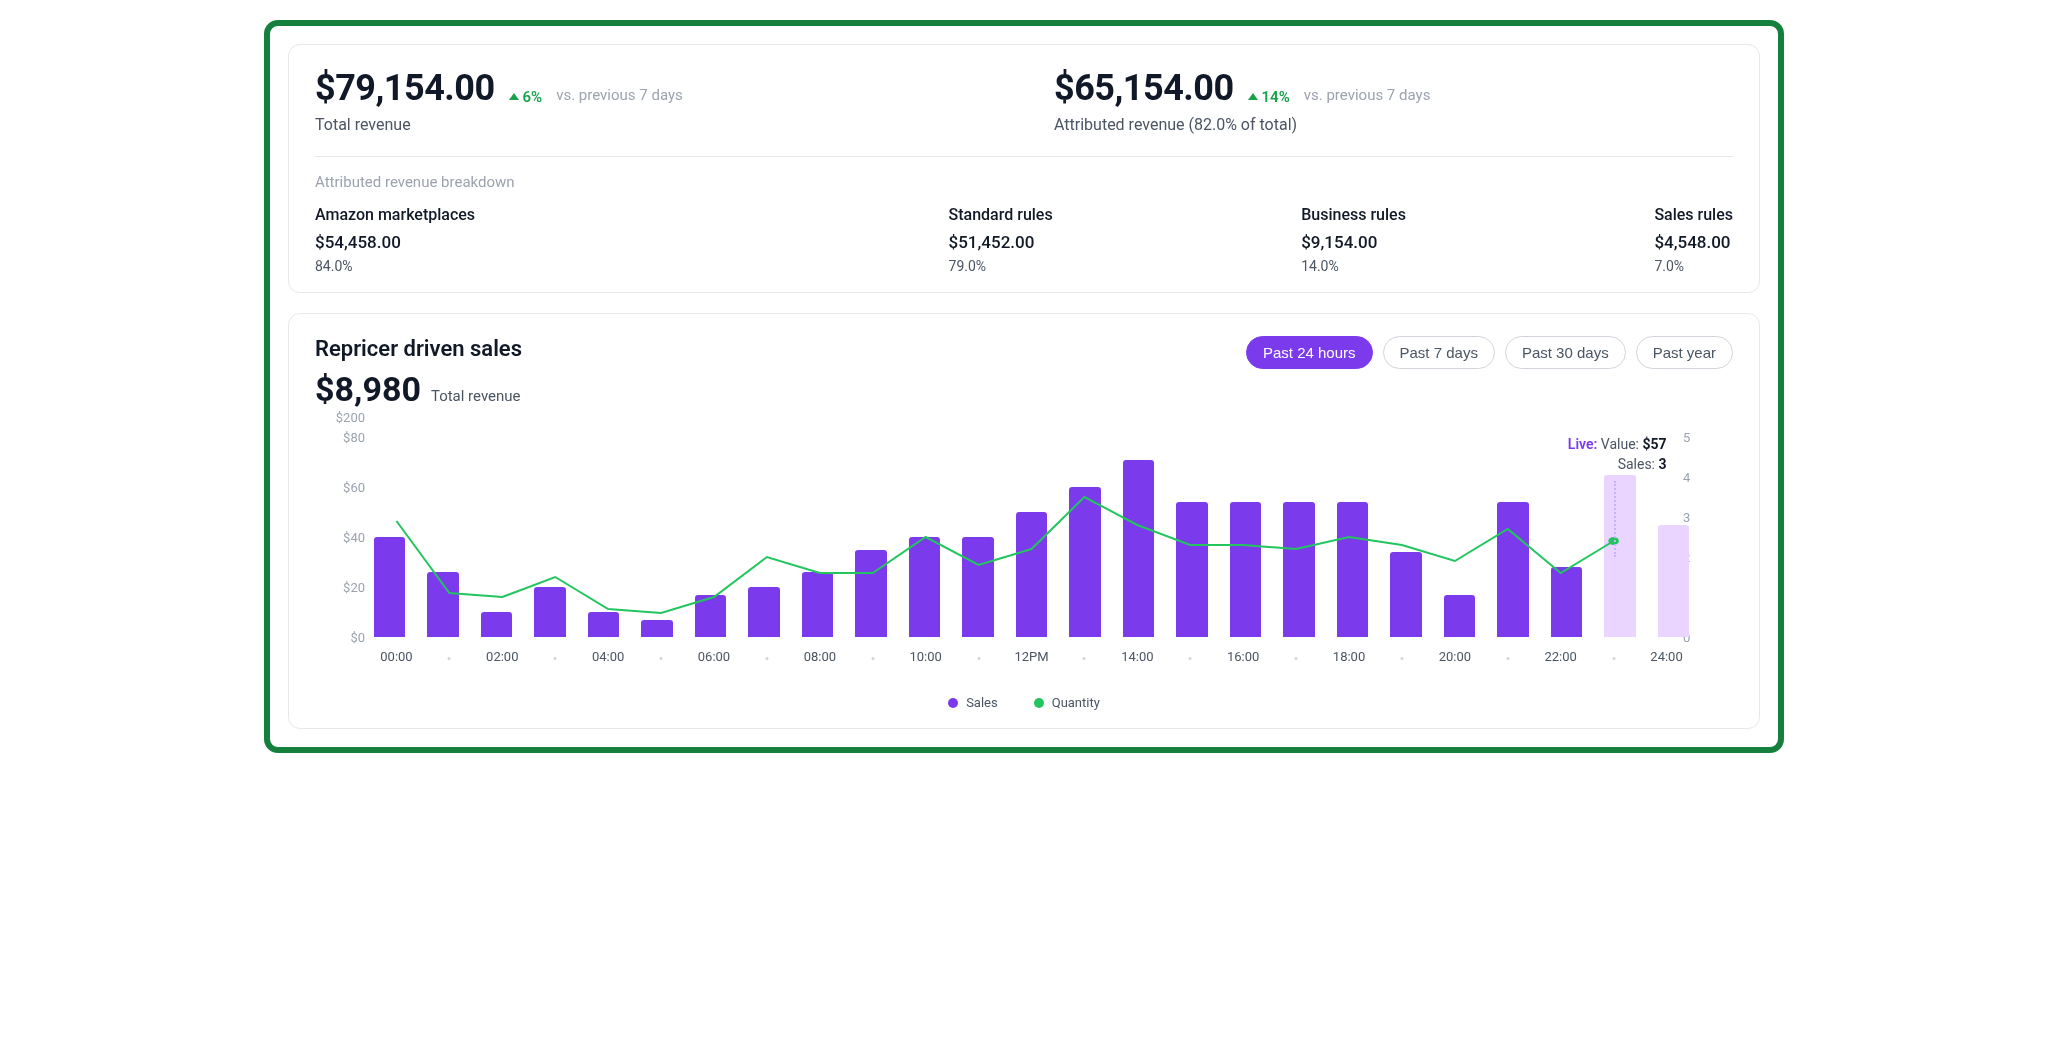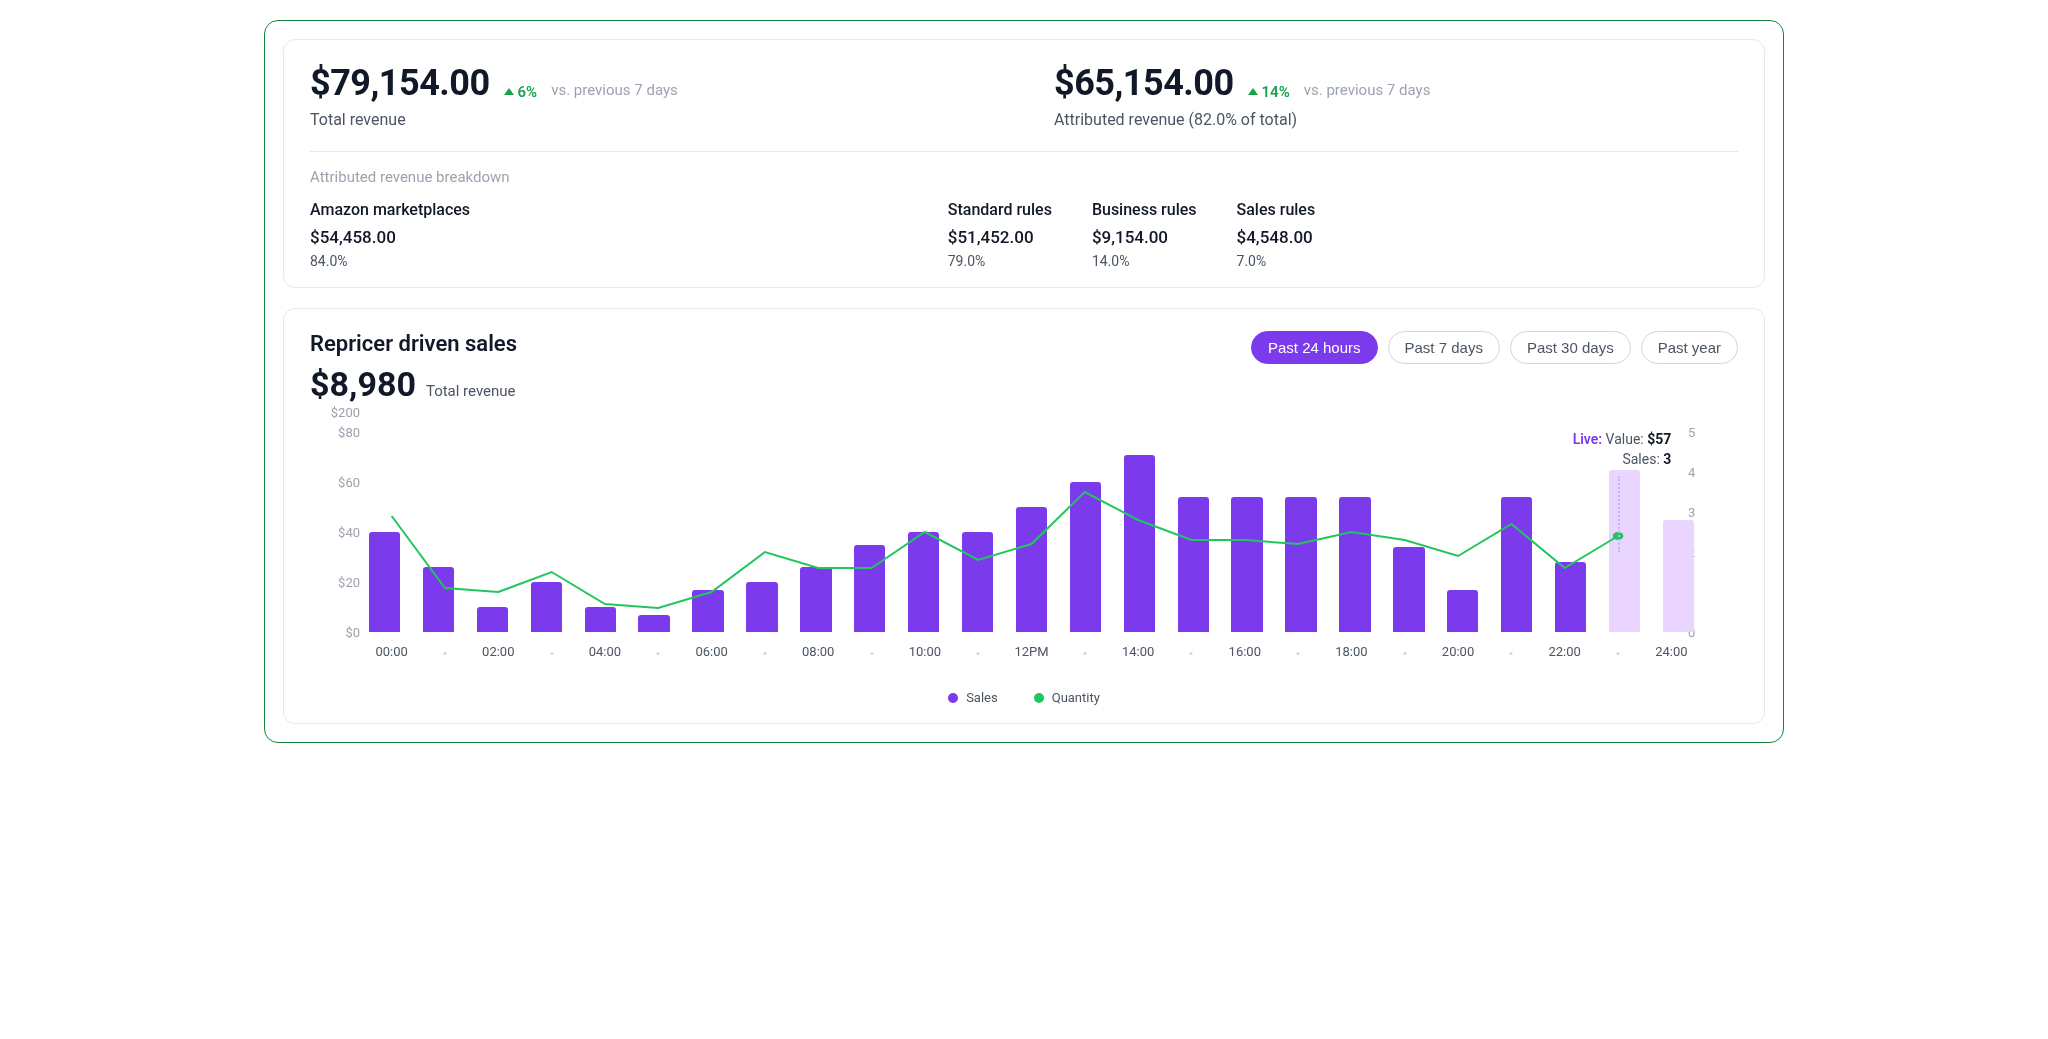--- a/index.html
+++ b/index.html
@@ -18,21 +18,21 @@
     margin: 0;
     padding: 20px;
     font-family: -apple-system, BlinkMacSystemFont, "Segoe UI", Roboto, Helvetica, Arial, sans-serif;
     background: #fff;
     color: var(--text-dark);
   }
   .page {
     width: 100%;
     max-width: 1520px;
     margin: 0 auto;
-    border: 1px solid #15803d;
+    border: 6px solid #15803d;
     border-radius: 14px;
     padding: 18px;
     background: #fff;
   }
   .top-row {
     display: flex;
     gap: 28px;
     align-items: stretch;
   }
   .rev-card {
@@ -74,21 +74,21 @@
     border-bottom:7px solid var(--green);
   }
   .cmp { font-size: 15px; color: var(--text-light); }
   .sub-label { margin-top: 6px; font-size: 16px; color: var(--text-mid); }
 
   .divider { height:1px; background: var(--border); margin: 4px 0 16px 0; }
 
   .breakdown-title { font-size: 15px; color: var(--text-light); margin-bottom: 14px; }
   .bd-grid { display:flex; gap: 18px; }
   .bd-left { display:flex; gap: 40px; flex: 0 0 42%; }
-  .bd-right { display:flex; gap: 40px; flex: 1; justify-content: flex-start; padding-left: 20px;}
+  .bd-right { display:flex; gap: 40px; flex: 1; justify-content: space-between; padding-left: 20px;}
   .bd-col .bd-label { font-size: 16px; font-weight: 500; color: var(--text-dark); }
   .bd-col .bd-val { margin-top: 8px; font-size: 17px; font-weight: 500; }
   .bd-col .bd-pct { margin-top: 6px; font-size: 14px; color: var(--text-mid); }
 
   .insight {
     width: 310px;
     padding: 14px 4px 0 4px;
     display:flex;
     flex-direction: column;
   }

